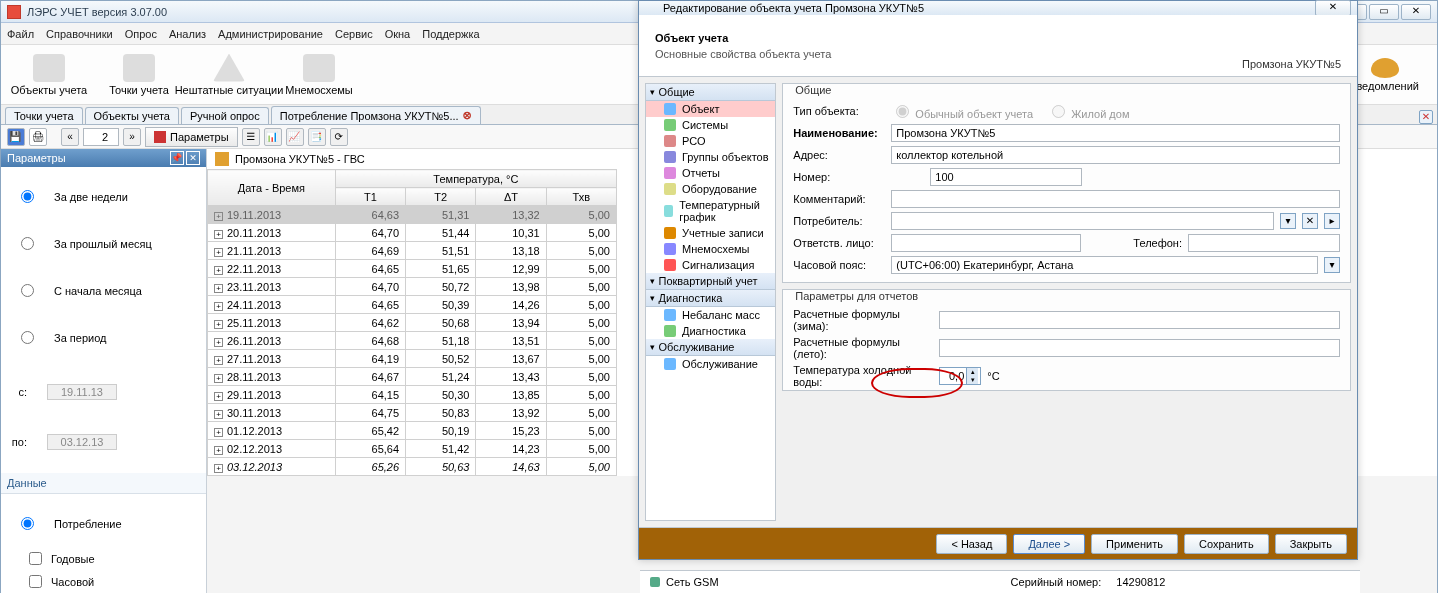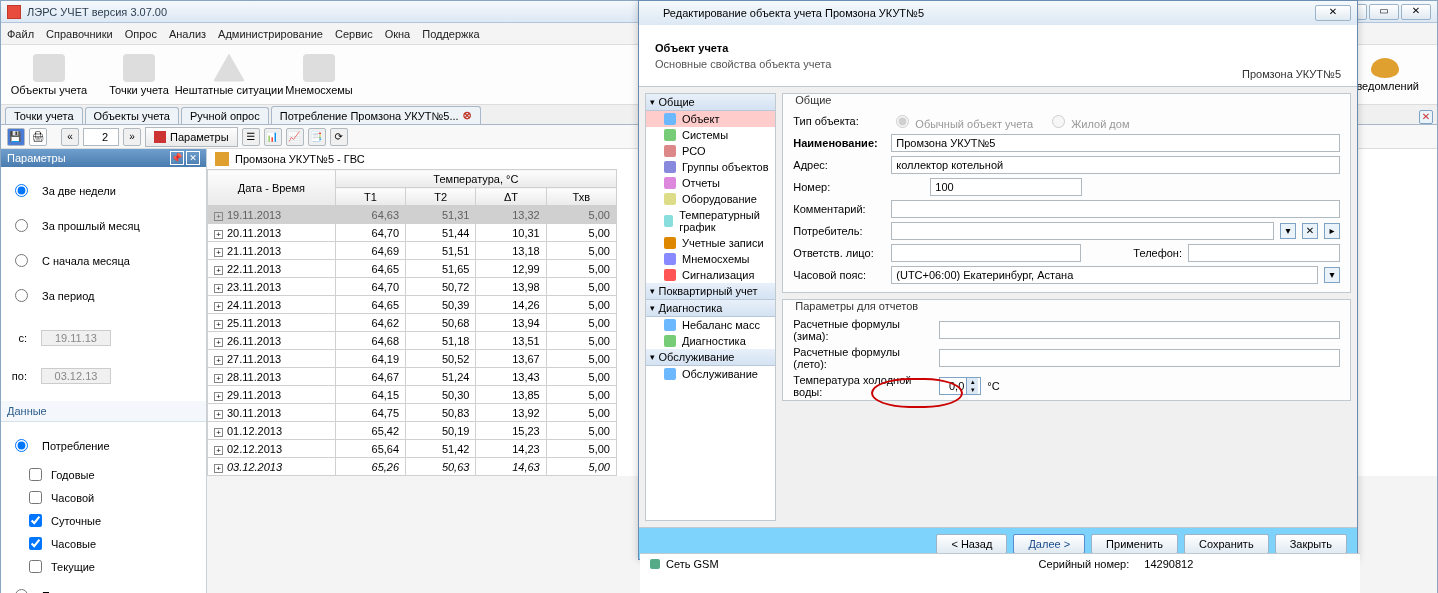--- a/index.html
+++ b/index.html
@@ -40,21 +40,21 @@
 .btn-params { height: 20px; padding: 0 8px; border: 1px solid #b0b8c0; background: linear-gradient(#fefefe,#eaeaea); display: inline-flex; align-items: center; gap: 4px; }
 .btn-params .pico { width: 12px; height: 12px; background: #c33; }
 
 .workspace { display: flex; height: 467px; }
 .left-panel { width: 206px; border-right: 1px solid #c8d0d8; display: flex; flex-direction: column; }
 .lp-header { height: 20px; background: linear-gradient(#6f9fcd,#4a7cb0); color: #fff; padding: 2px 6px; display: flex; align-items: center; }
 .lp-header .sm { margin-left: auto; width: 14px; height: 14px; border: 1px solid #fff; font-size: 9px; text-align: center; line-height: 12px; margin-left: 2px; }
 .lp-section-title { padding: 4px 6px; color: #2c5c8c; border-bottom: 1px solid #d8e0e8; background: #f4f8fc; font-weight: normal; }
 .lp-body { padding: 6px; background: #fff; }
 .radio-row { display: flex; align-items: center; gap: 6px; padding: 3px 0; }
-.radio-row input { margin: 8px; }
+.radio-row input { margin: 14px; }
 .date-in { width: 70px; height: 16px; border: 1px solid #ccc; background: #f0f0f0; color: #888; text-align: center; }
 .chk-row { display: flex; align-items: center; gap: 6px; padding: 2px 0 2px 18px; }
 .apply-btn { padding: 3px 14px; border: 1px solid #8aa; background: linear-gradient(#fdfdfd,#dfe6ec); border-radius: 2px; margin: 6px 6px 6px auto; display: block; }
 
 .grid-area { flex: 1; display: flex; flex-direction: column; background: #f4f4f4; position: relative; }
 .grid-title { height: 20px; padding: 2px 8px; display: flex; align-items: center; gap: 6px; background: #fff; }
 .grid-title .gico { width: 14px; height: 14px; background: #e0a030; }
 .gridwrap { background: #fff; }
 table.grid { border-collapse: collapse; width: 410px; }
 table.grid th, table.grid td { border: 1px solid #d0d0d0; padding: 2px 6px; height: 18px; }
@@ -63,21 +63,21 @@
 table.grid td.num { text-align: right; width: 66px; }
 table.grid tr.sel td { background: #d0d0d0; color: #606060; }
 table.grid tr:last-child td { font-style: italic; }
 .exp { display: inline-block; width: 9px; height: 9px; border: 1px solid #888; font-size: 8px; line-height: 8px; text-align: center; margin-right: 4px; }
 
 .red-circle { position: absolute; border: 2px solid #c00; border-radius: 50% / 60%; pointer-events: none; }
 .red-curve { position: absolute; border: 2px solid #c00; border-left: none; border-top: none; border-bottom: none; border-radius: 0 80px 80px 0 / 0 200px 200px 0; pointer-events: none; }
 
 
 .dialog { position: absolute; left: 638px; top: 0; width: 720px; height: 560px; background: #f0f0f0; border: 1px solid #6a8cb0; box-shadow: 0 0 8px rgba(0,0,0,.2); display: flex; flex-direction: column; }
-.dlg-title { height: 24px; background: linear-gradient(#f5f9fc,#dce8f4); display: flex; align-items: center; padding: 0 6px; gap: 6px; }
+.dlg-title { height: 14px; background: linear-gradient(#f5f9fc,#dce8f4); display: flex; align-items: center; padding: 0 6px; gap: 6px; }
 .dlg-title .xbtn { margin-left: auto; width: 36px; height: 16px; border: 1px solid #9db3c8; background: linear-gradient(#fff,#e0eaf2); text-align: center; border-radius: 2px; font-size: 10px; }
 .dlg-head { height: 62px; background: #fff; border-bottom: 1px solid #c0c8d0; padding: 8px 16px; display: flex; flex-direction: column; justify-content: center; position: relative; }
 .dlg-head .h1 { font-weight: bold; margin-bottom: 4px; }
 .dlg-head .sub { color: #555; }
 .dlg-head .right { position: absolute; right: 16px; bottom: 6px; color: #333; }
 .dlg-body { flex: 1; display: flex; padding: 6px; gap: 6px; }
 .tree { width: 148px; border: 1px solid #c0c8d0; background: #fff; }
 .tree-grp { background: linear-gradient(#e8f0fa,#d4e2f2); border-bottom: 1px solid #b8c8d8; padding: 2px 4px; display: flex; align-items: center; gap: 4px; }
 .tree-grp .arw { font-size: 9px; }
 .tree-item { padding: 2px 4px 2px 18px; display: flex; align-items: center; gap: 6px; }
@@ -92,25 +92,25 @@
 .flab.bold { font-weight: bold; }
 .fin { flex: 1; height: 18px; border: 1px solid #b0b8c0; background: #fff; padding: 0 4px; }
 .fro { display: flex; gap: 14px; }
 .rdisabled { color: #999; }
 .minibtn { width: 16px; height: 16px; border: 1px solid #7fa3c4; background: #eaf2fa; font-size: 10px; text-align: center; line-height: 14px; }
 .spin { width: 42px; height: 18px; border: 1px solid #7fa3c4; background: #fff; display: flex; align-items: center; }
 .spin input { border: 0; width: 26px; text-align: right; outline: 0; }
 .spin .ud { width: 12px; display: flex; flex-direction: column; }
 .spin .ud span { height: 8px; font-size: 7px; text-align: center; background: #dce8f4; border-left: 1px solid #7fa3c4; }
 
-.dlg-foot { height: 32px; border-top: 1px solid #c0c8d0; display: flex; align-items: center; justify-content: flex-end; gap: 6px; padding: 0 10px; background: #7dd3fc; }
+.dlg-foot { height: 32px; border-top: 1px solid #c0c8d0; display: flex; align-items: center; justify-content: flex-end; gap: 6px; padding: 0 10px; background: #a16207; }
 .dbtn { padding: 3px 14px; border: 1px solid #9db3c8; background: linear-gradient(#fff,#e0eaf2); border-radius: 2px; }
 .dbtn.primary { border-color: #5a8cd0; color: #1a4c8c; }
 
-.bottom-strip { position: absolute; left: 640px; bottom: 0; width: 720px; height: 40px; background: #fff; border-top: 1px solid #c0c8d0; padding: 4px 10px; display: flex; gap: 60px; align-items: flex-start; }
+.bottom-strip { position: absolute; left: 640px; bottom: 0; width: 720px; height: 23px; background: #fff; border-top: 1px solid #c0c8d0; padding: 4px 10px; display: flex; gap: 32px; align-items: center; }
 .bstrip-item { display: flex; align-items: center; gap: 6px; }
 .bstrip-item .ic { width: 10px; height: 10px; background: #5a8; border-radius: 2px; }
 </style>
 </head>
 <body>
 
 <div class="main-window">
   <div class="titlebar">
     <span class="app-icon"></span>
     <span class="title">ЛЭРС УЧЕТ версия 3.07.00</span>

